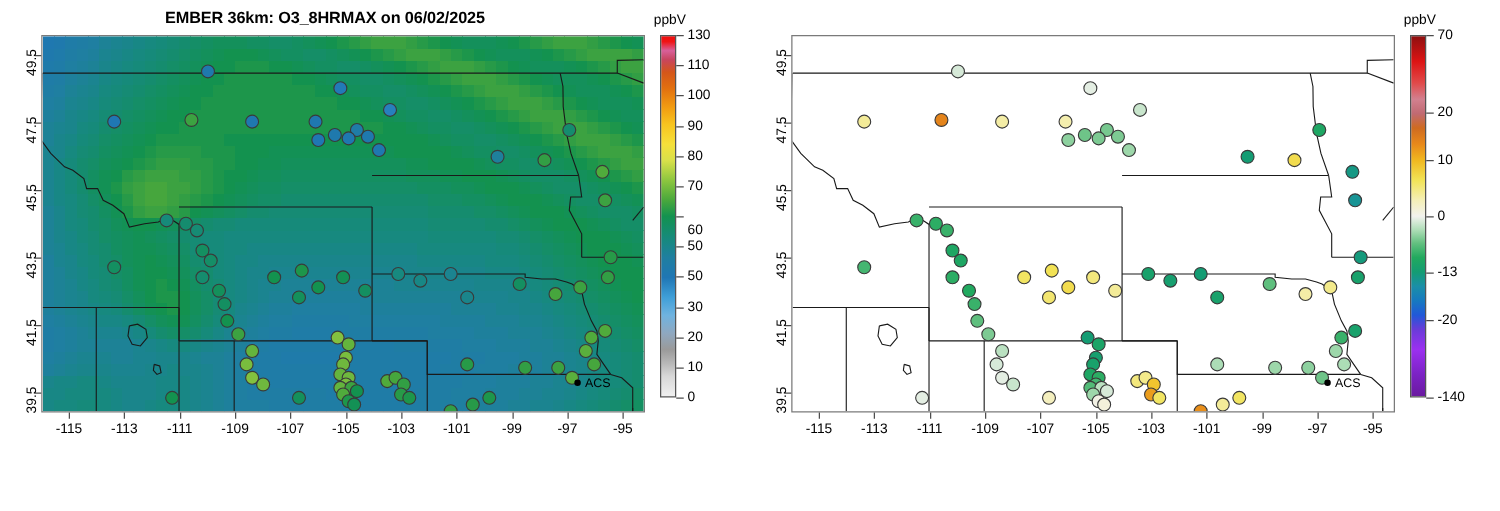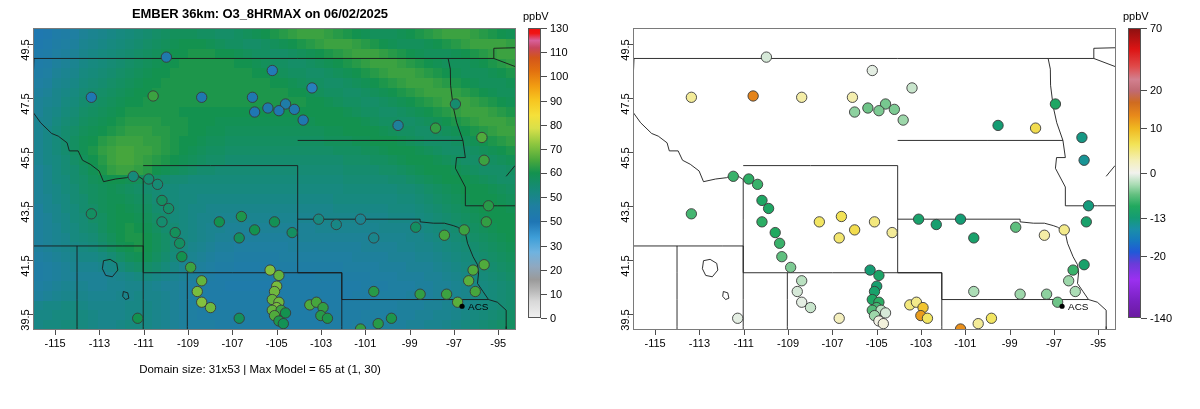--- a/index.html
+++ b/index.html
@@ -1861,38 +1861,37 @@
           <div class="cblab" style="top: 265.833px;">10</div>
           <div class="cbtick" style="top: 241.667px;"></div>
           <div class="cblab" style="top: 241.667px;">20</div>
           <div class="cbtick" style="top: 217.5px;"></div>
           <div class="cblab" style="top: 217.5px;">30</div>
           <div class="cbtick" style="top: 193.333px;"></div>
           <div class="cblab" style="top: 193.333px;">50</div>
           <div class="cbtick" style="top: 169.167px;"></div>
           <div class="cblab" style="top: 169.167px;">50</div>
           <div class="cbtick" style="top: 145px;"></div>
-          <div class="cblab" style="top: 144px;">60</div>
+          <div class="cblab" style="top: 156px;">60</div>
           <div class="cbtick" style="top: 120.833px;"></div>
           <div class="cblab" style="top: 120.833px;">70</div>
           <div class="cbtick" style="top: 96.6667px;"></div>
           <div class="cblab" style="top: 96.6667px;">80</div>
           <div class="cbtick" style="top: 72.5px;"></div>
           <div class="cblab" style="top: 72.5px;">90</div>
           <div class="cbtick" style="top: 48.3333px;"></div>
           <div class="cblab" style="top: 48.3333px;">100</div>
           <div class="cbtick" style="top: 24.1667px;"></div>
           <div class="cblab" style="top: 24.1667px;">110</div>
           <div class="cbtick" style="top: 0px;"></div>
           <div class="cblab" style="top: 0px;">130</div>
         </div>
     </div>
 
     <div class="caption">
-      <div>Domain size: 31x53 | Max Model = 65 at (1, 30)</div>
     </div>
   </div>
 
   <div class="panel right">
 
     <div class="frame">
       <div class="plotarea">
         <svg class="mapsvg" id="map-svg-right" viewBox="0 0 483 302" preserveAspectRatio="none">
             <path d="M0.00 29.66 L264.76 29.66 L415.87 29.66 L461.73 29.66 L461.73 19.41 L483.00 18.88" fill="none" stroke="#1a1a1a" stroke-width="0.9"></path>
             <path d="M461.73 29.66 L483.00 37.75" fill="none" stroke="#1a1a1a" stroke-width="0.9"></path>

